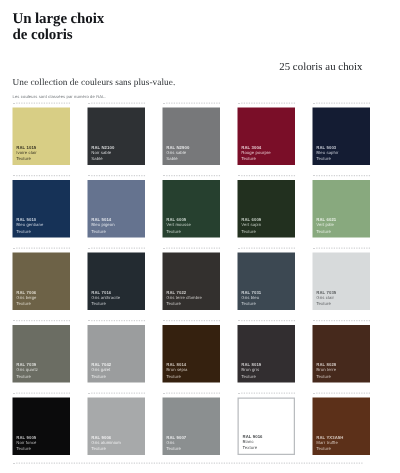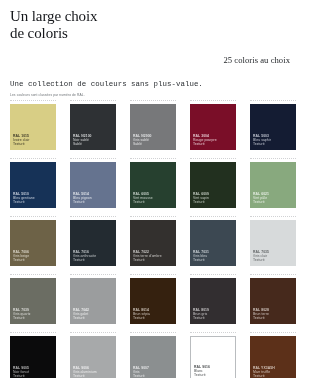--- a/index.html
+++ b/index.html
@@ -22,41 +22,41 @@
     box-sizing: border-box;
     padding: 0 10px;
   }
 
   
   .header {
     padding-top: 8px;
   }
   .title {
     font-family: "Liberation Serif", serif;
-    font-weight: normal;
-    font-size: 15px;
+    font-weight: bold;
+    font-size: 12px;
     line-height: 1.12;
     color: #14161a;
     letter-spacing: -0.1px;
     margin: 0;
     white-space: pre-line;
   }
   .subtitle {
     font-family: "Liberation Serif", serif;
     font-size: 8.6px;
     color: #1d2024;
     margin-top: 13px;
     letter-spacing: 0.05px;
     text-align: right;
   }
   .tagline {
-    font-family: Liberation Mono, monospace;
+    font-family: Liberation Serif, serif;
     font-size: 7.4px;
     color: #2b2f33;
-    margin-top: 15px;
+    margin-top: 3px;
     letter-spacing: 0.05px;
   }
   .fineprint {
     font-family: "Liberation Sans", sans-serif;
     font-size: 3.3px;
     color: #6d7276;
     margin-top: 5px;
     letter-spacing: 0.1px;
   }
 

